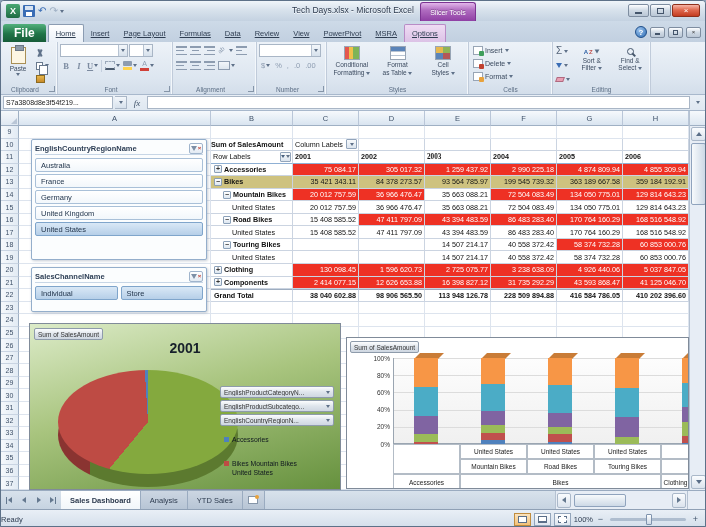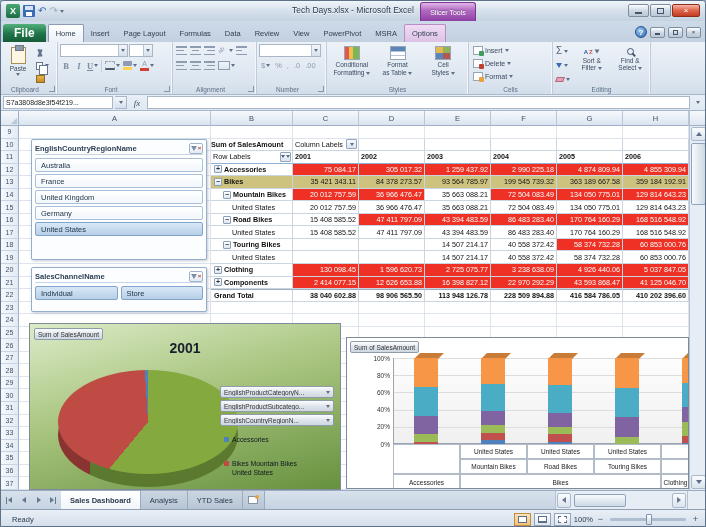--- a/index.html
+++ b/index.html
@@ -22,21 +22,21 @@
   .winbtns{position:absolute;right:5px;top:3px;display:flex;gap:1px;z-index:4;}
   .wbtn{width:21px;height:13px;border:1px solid #7e8da0;border-radius:2px;background:linear-gradient(#fdfeff,#cfd9e4 50%,#bac7d6);display:flex;align-items:center;justify-content:center;font-size:7px;color:#333;}
   .wbtn.close{width:28px;background:linear-gradient(#f6b6a8,#e06a50 45%,#c33c20);color:#fff;border-color:#8e2f1b;font-size:8px;}
   .minbar{width:7px;height:2px;background:#44556b;margin-top:5px;}
   .maxbox{width:7px;height:6px;border:1px solid #44556b;background:transparent;}
 
   
   .tabrow{position:relative;height:21px;display:flex;align-items:flex-end;background:linear-gradient(#cddae8,#c2d0e0);padding-left:2px;}
   .file-tab{height:18px;padding:0 11px;margin-right:2px;background:linear-gradient(#52b07c,#1f7447 55%,#175c38);border-radius:3px 3px 0 0;color:#fff;font-size:12px;font-weight:bold;display:flex;align-items:center;}
   .tablist{display:flex;align-items:flex-end;height:100%;}
-  .tab{height:18px;padding:0 7px;display:flex;align-items:center;font-size:7.5px;color:#2f3e52;border-radius:2px 2px 0 0;white-space:nowrap;}
+  .tab{height:18px;padding:0 7px;display:flex;align-items:center;font-size:7.5px;color:#2f3e52;border-radius:2px 2px 0 0;white-space:nowrap;text-decoration:underline;}
   .tab.active{background:linear-gradient(#ffffff,#ebf1f8);border:1px solid #8b9cb2;border-bottom:none;}
   .tab.ctx{background:linear-gradient(#efdcf4,#dcc2e6);border:1px solid #b98cc6;border-bottom:none;}
   .tr-right{position:absolute;right:4px;top:5px;display:flex;align-items:center;gap:3px;}
   .help-btn{width:12px;height:12px;border-radius:50%;background:radial-gradient(circle at 35% 30%,#9cc4ef,#2e6cb3);border:1px solid #1f4f8a;color:#fff;font-size:8px;font-weight:bold;line-height:11px;text-align:center;}
   .wbtn.sm{width:15px;height:11px;font-size:6px;}
   .wbtn.sm .minbar{width:5px;height:2px;margin-top:4px;}
   .wbtn.sm .maxbox{width:5px;height:5px;}
 
   
   .ribbon{position:relative;height:53px;background:linear-gradient(#edf2f8,#dde6f0 70%,#d3deea);border-bottom:1px solid #a8b8cc;display:flex;}
@@ -176,21 +176,21 @@
   .ins-tab{width:22px;display:flex;align-items:center;justify-content:center;background:linear-gradient(#ccd6e2,#b7c5d5);border-right:1px solid #9aabc0;}
   .ins-ic2{width:10px;height:8px;background:#fff;border:1px solid #8595a8;position:relative;}
   .ins-ic2::after{content:"";position:absolute;right:-2px;top:-2px;width:4px;height:4px;background:#e8a23c;border-radius:50%;}
   .hscroll{margin-left:auto;display:flex;align-items:center;background:#e7edf5;border-left:1px solid #b5c2d2;width:132px;}
   .hs-btn{width:14px;height:15px;background:linear-gradient(#fafcfe,#dbe3ed);border:1px solid #aab8c9;border-radius:2px;margin:0 1px;display:flex;align-items:center;justify-content:center;}
   .hs-thumb{width:52px;height:13px;background:linear-gradient(#f7fafc,#cdd9e6);border:1px solid #8fa3bd;border-radius:2px;margin-left:2px;}
   .tb-corner{width:18px;background:#e7edf5;border-left:1px solid #b5c2d2;}
 
   
   .statusbar{height:19px;background:linear-gradient(#e9eff6,#d3deea);border-top:1px solid #8fa0b5;display:flex;align-items:center;font-size:7.5px;color:#2c3a4e;}
-  .sb-ready{padding-left:11px;}
+  .sb-ready{padding-left:0;}
   .sb-right{margin-left:auto;display:flex;align-items:center;gap:3px;padding-right:5px;}
   .view-btn{width:17px;height:13px;border:1px solid #93a5bb;background:linear-gradient(#fbfcfd,#dde5ee);display:flex;align-items:center;justify-content:center;}
   .view-btn.sel{background:linear-gradient(#fbe3bd,#f3c178);border-color:#c08c3e;}
   .vi{width:9px;height:7px;border:1px solid #5a6e88;background:#fff;}
   .vi.pl{border-bottom-width:2px;} .vi.pb{border-style:dashed;}
   .zoom-track{width:76px;height:3px;background:#aebdcf;border-radius:2px;position:relative;margin:0 2px;}
   .zoom-notch{position:absolute;left:50%;top:-2px;width:1px;height:7px;background:#8fa0b5;}
   .zoom-thumb{position:absolute;left:36px;top:-4px;width:6px;height:11px;background:linear-gradient(#fdfeff,#cdd9e6);border:1px solid #7f93ad;border-radius:1px;}
   .zbtn{width:9px;text-align:center;color:#44576e;font-size:9px;line-height:9px;}
 </style>
@@ -546,21 +546,21 @@
           <div class="gcell" style="width: 192px;"></div>
           <div class="gcell pv yrb" style="width: 82px;">
             <span style="padding-left: 2px;">Row Labels</span>
             <span class="ddbtn">
               <span class="fun"></span>
               <span class="arr"></span>
             </span>
           </div>
           <div class="gcell pv yrb yr" style="width: 66px;">2001</div>
           <div class="gcell pv yrb yr" style="width: 66px;">2002</div>
-          <div class="gcell pv yrb yr" style="width: 66px;">2003</div>
+          <div class="gcell pv yrb yr" style="width: 66px; font-family: Liberation Serif, serif;">2003</div>
           <div class="gcell pv yrb yr" style="width: 66px;">2004</div>
           <div class="gcell pv yrb yr" style="width: 66px;">2005</div>
           <div class="gcell pv yrb yr" style="width: 66px;">2006</div>
         </div>
         <div class="grow">
           <div class="rnum">12</div>
           <div class="gcell" style="width: 192px;"></div>
           <div class="gcell pv rl" style="width: 82px; padding-left: 3px; font-weight: bold;">
             <span class="exp">+</span>
             <span>Accessories</span>
@@ -684,21 +684,21 @@
         <div class="grow">
           <div class="rnum">21</div>
           <div class="gcell" style="width: 192px;"></div>
           <div class="gcell pv rl" style="width: 82px; padding-left: 3px; font-weight: bold;">
             <span class="exp">+</span>
             <span>Components</span>
           </div>
           <div class="gcell pv num f-r" style="width: 66px;">2 414 077.15</div>
           <div class="gcell pv num f-r" style="width: 66px;">12 626 653.88</div>
           <div class="gcell pv num f-r" style="width: 66px;">16 398 827.12</div>
-          <div class="gcell pv num f-r" style="width: 66px;">22 970 292.29</div>
+          <div class="gcell pv num f-r" style="width: 66px;">31 735 292.29</div>
           <div class="gcell pv num f-r" style="width: 66px;">43 593 868.47</div>
           <div class="gcell pv num f-r" style="width: 66px;">41 125 046.70</div>
         </div>
         <div class="grow">
           <div class="rnum">22</div>
           <div class="gcell" style="width: 192px;"></div>
           <div class="gcell pv rl gt" style="width: 82px; padding-left: 3px; font-weight: bold; align-items: center;">
             <span>Grand Total</span>
           </div>
           <div class="gcell pv num gt" style="width: 66px;">38 040 602.88</div>
@@ -888,22 +888,22 @@
   <div class="slicer" style="left: 30px; top: 28px; width: 176px; height: 121px;">
         <div class="sl-head">
           <span>EnglishCountryRegionName</span>
           <span class="sl-clear">
             <span class="fun2"></span>
             <span class="rx">×</span>
           </span>
         </div>
         <div class="sitem">Australia</div>
         <div class="sitem">France</div>
+        <div class="sitem">Germany</div>
         <div class="sitem">United Kingdom</div>
-        <div class="sitem">Germany</div>
         <div class="sitem sel">United States</div>
       </div>
       <div class="slicer" style="left: 30px; top: 156px; width: 176px; height: 45px;">
         <div class="sl-head">
           <span>SalesChannelName</span>
           <span class="sl-clear">
             <span class="fun2"></span>
             <span class="rx">×</span>
           </span>
         </div>

